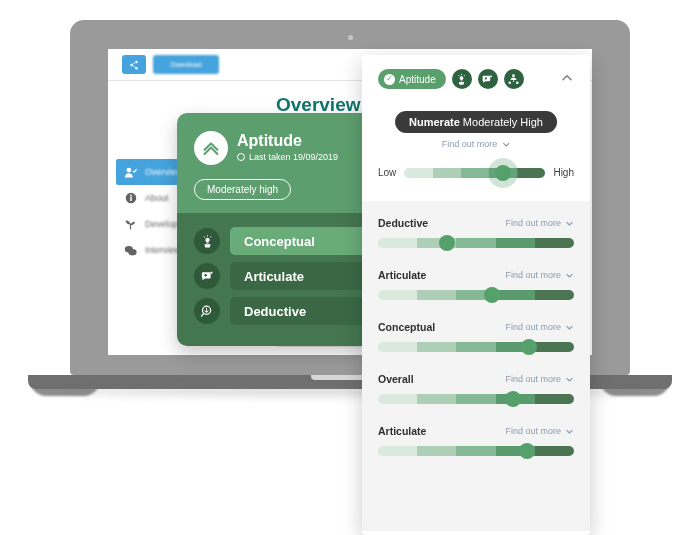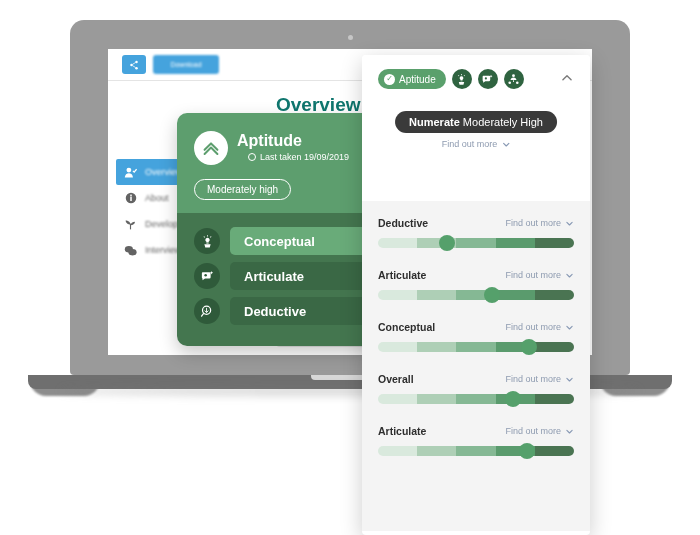--- a/index.html
+++ b/index.html
@@ -127,21 +127,21 @@
     width: 34px; height: 34px; border-radius: 50%;
     background: #fff; display: flex; align-items: center; justify-content: center;
   }
   .gc-title {
     position: absolute; left: 60px; top: 19px;
     color: #fff; font-size: 16px; font-weight: bold;
   }
   .gc-sub {
     position: absolute; left: 60px; top: 39px;
     color: #fff; font-size: 9px;
-    display: flex; align-items: center; gap: 4px; margin-left: 11px;
+    display: flex; align-items: center; gap: 4px;
   }
   .gc-clock {
     width: 8px; height: 8px; border: 1.2px solid #fff; border-radius: 50%;
     display: inline-block;
   }
   .gc-pill {
     position: absolute; left: 17px; top: 66px;
     border: 1.2px solid #fff; border-radius: 20px;
     padding: 4px 12px; color: #fff; font-size: 10px;
   }
@@ -404,20 +404,34 @@
 
       <div class="fom-center">
         <span>Find out more</span>
         <span class="chev">
           <svg width="9" height="9" viewBox="0 0 24 24" fill="none" stroke="currentColor" stroke-width="3" stroke-linecap="round" stroke-linejoin="round">
             <polyline points="5,9 12,16 19,9"></polyline>
           </svg>
         </span>
       </div>
 
+      <div class="overall-slider">
+        <span class="ends">Low</span>
+        <span class="slider">
+          <span class="track">
+            <span class="seg" style="background: rgb(217, 233, 221);"></span>
+            <span class="seg" style="background: rgb(174, 207, 182);"></span>
+            <span class="seg" style="background: rgb(133, 184, 148);"></span>
+            <span class="seg" style="background: rgb(90, 155, 109);"></span>
+            <span class="seg" style="background: rgb(74, 116, 82);"></span>
+          </span>
+          <span class="thumb halo" style="left: 70%; background: rgb(85, 160, 107);"></span>
+        </span>
+        <span class="ends">High</span>
+      </div>
     </div>
 
     <div class="panel-body" id="metrics">
         <div class="metric"><div class="metric-head">
             <span class="metric-name">Deductive</span>
             <span class="fom">
               <span>Find out more</span>
               <span class="chev">
                 <svg width="9" height="9" viewBox="0 0 24 24" fill="none" stroke="currentColor" stroke-width="3" stroke-linecap="round" stroke-linejoin="round">
                   <polyline points="5,9 12,16 19,9"></polyline>

